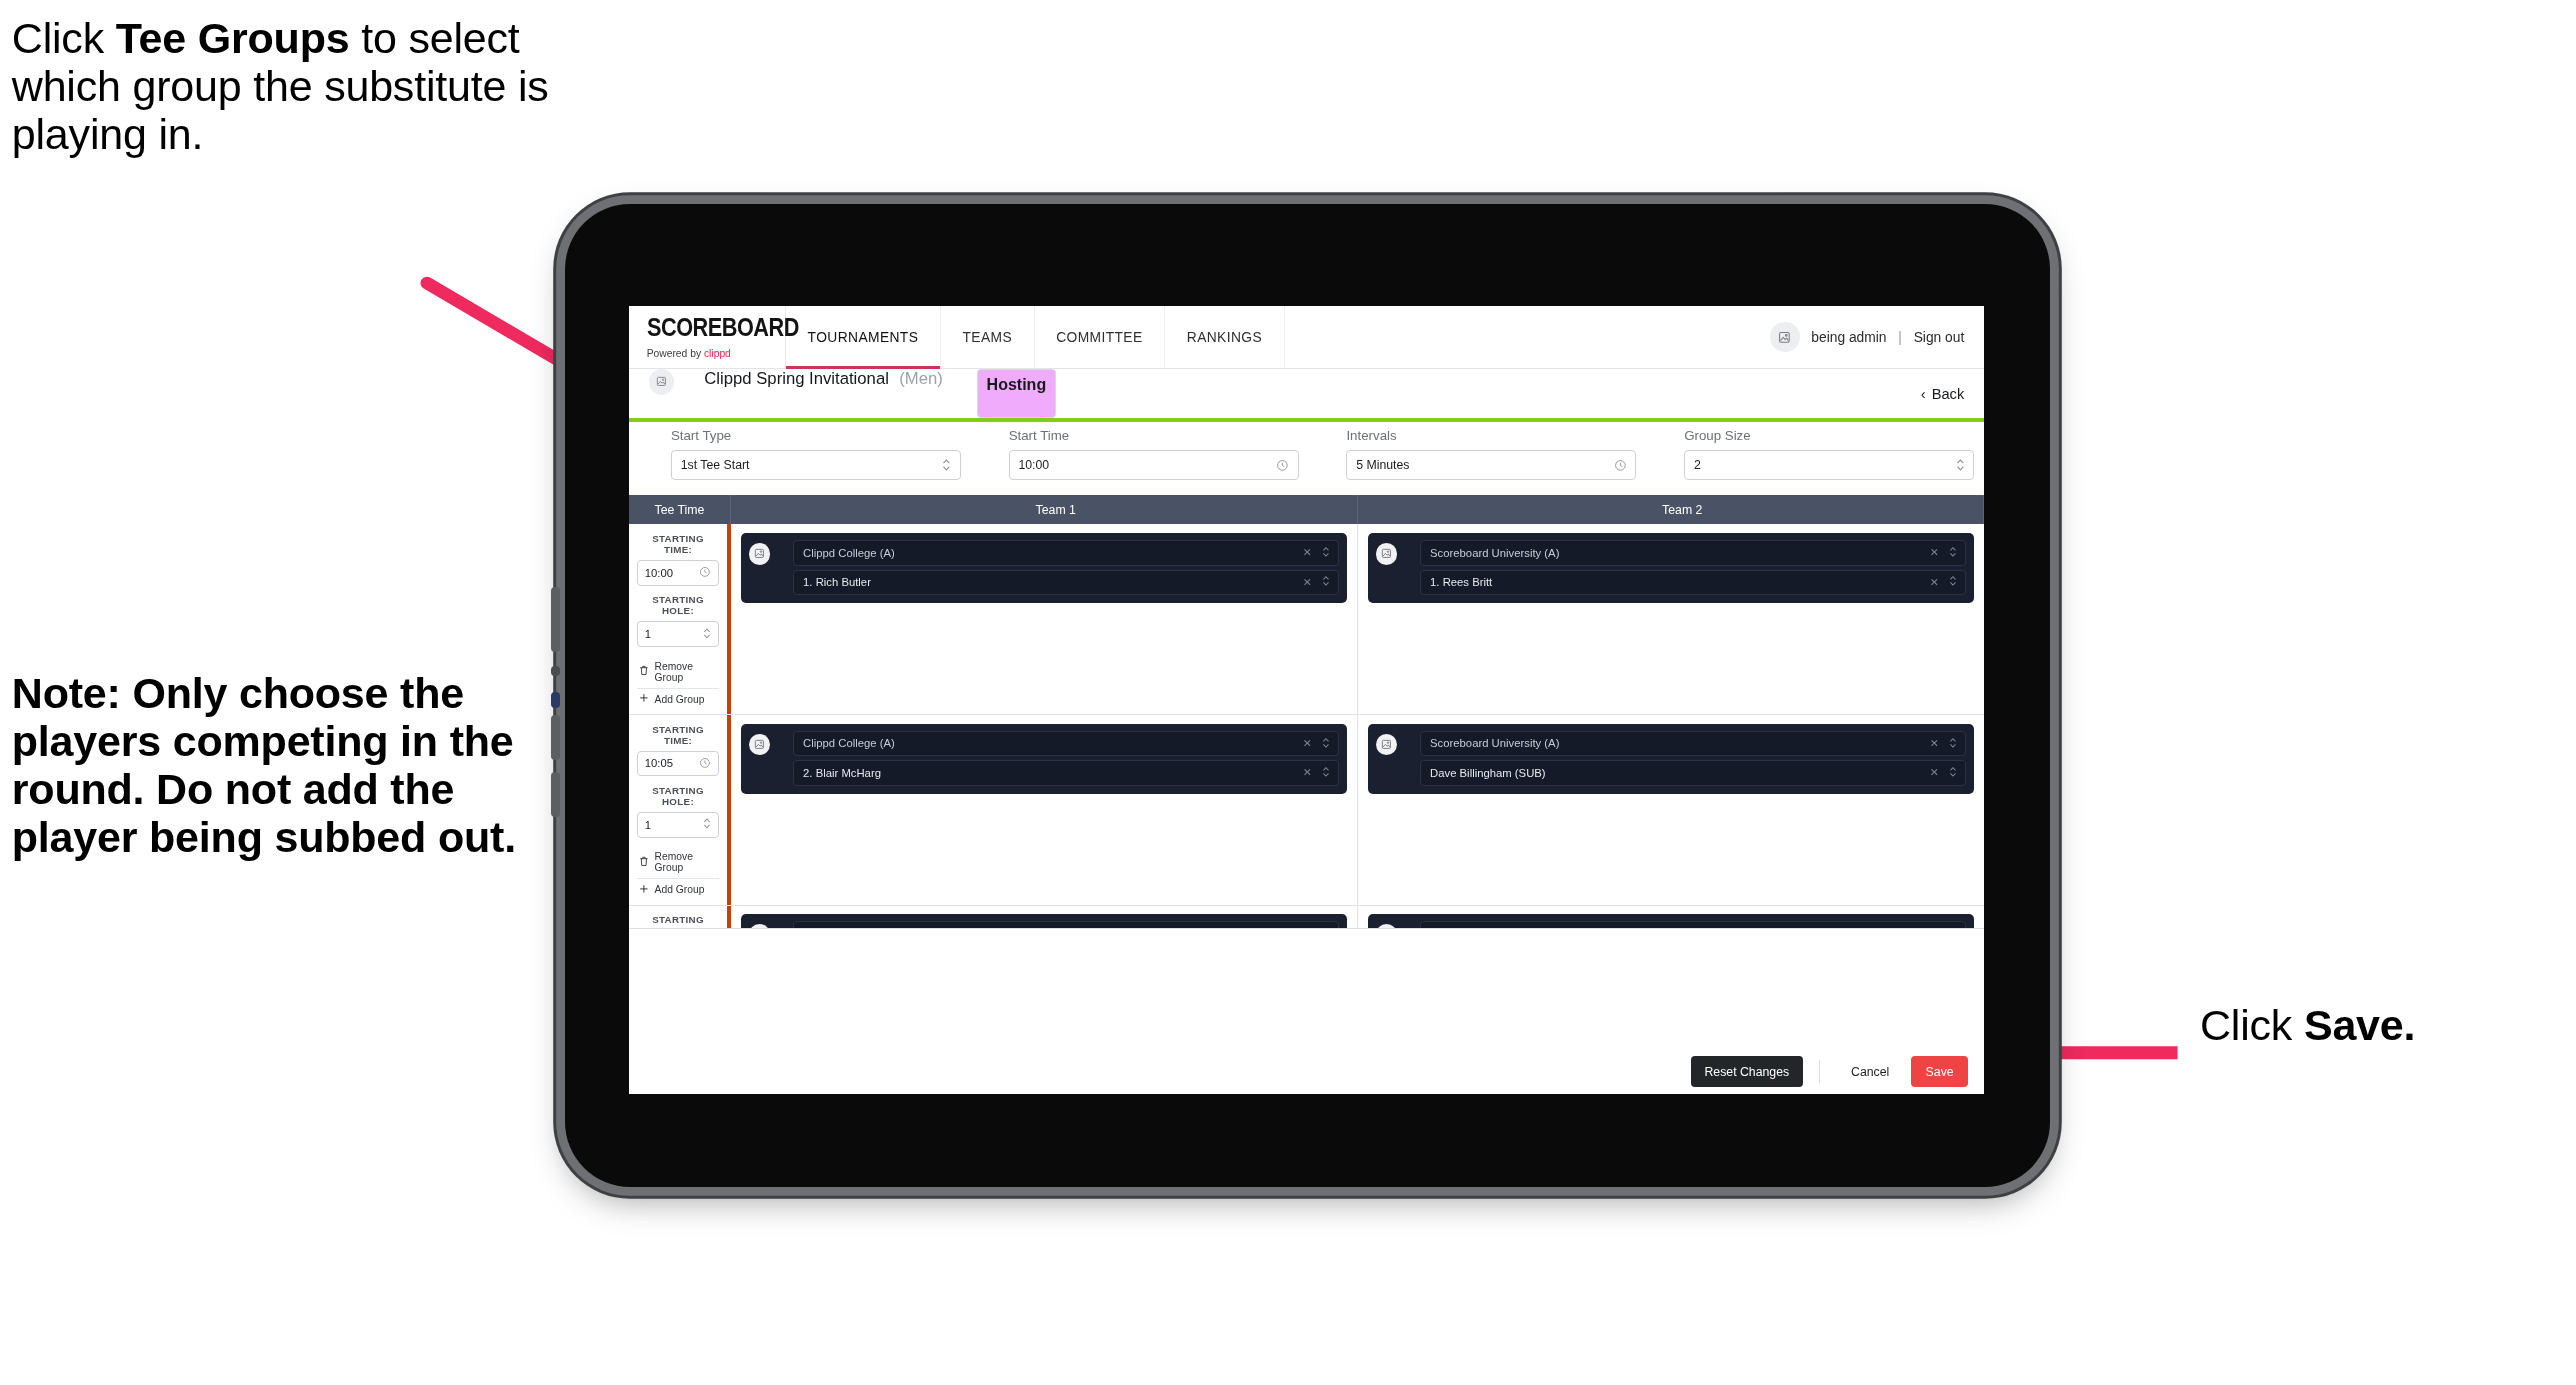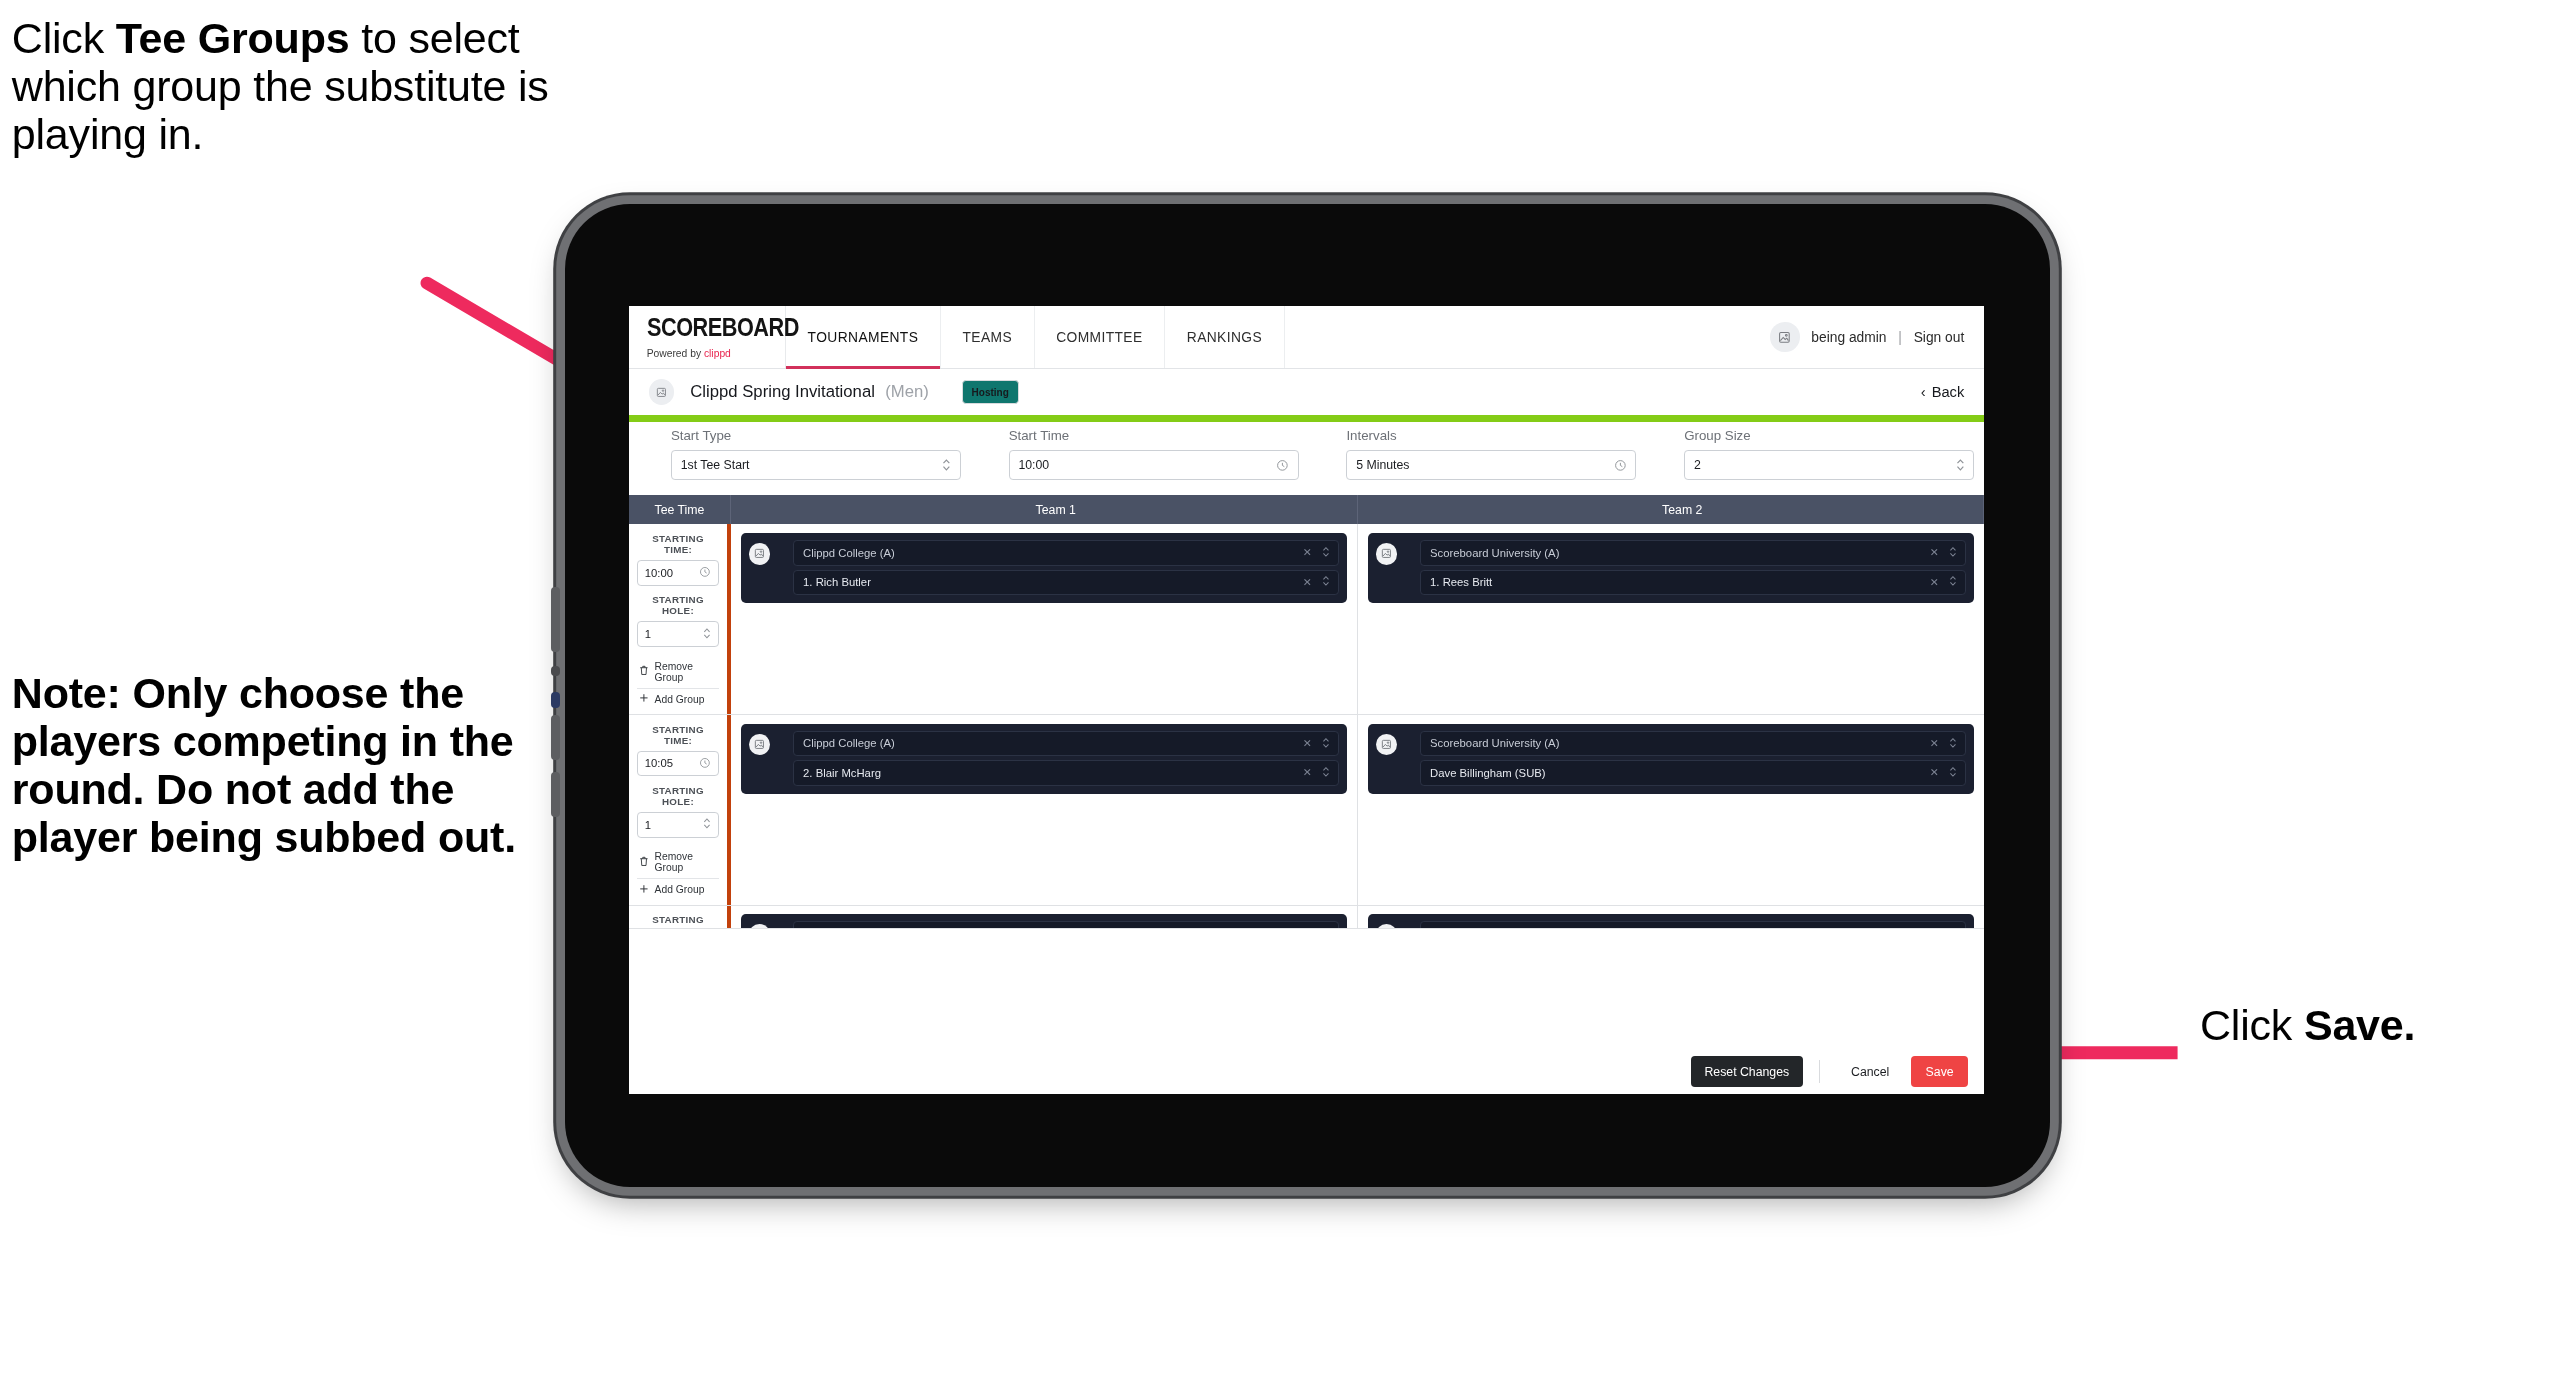--- a/index.html
+++ b/index.html
@@ -91,30 +91,30 @@
     width: 29.5px; height: 29.5px; border-radius: 50%;
     background: #eceef1; display: flex; align-items: center; justify-content: center;
     color: #7a7d82; font-size: 12.8px;
   }
   .navdiv { color: #9a9da1; }
   #signout { cursor: pointer; }
 
   
   #subhead {
     height: 53px; flex: 0 0 53px;
-    border-bottom: 7px solid #84cc16;
-    display: flex; align-items: center; padding: 0 19.7px; gap: 16px;
+    border-bottom: 4px solid #84cc16;
+    display: flex; padding: 0 19.7px; gap: 30px;
   }
   #subhead .avatar { width: 25.6px; height: 25.6px; font-size: 10.8px; }
   #tour-name { font-size: 16.7px; color: #16181d; }
   #tour-gender { font-size: 16.7px; color: #9ea2a8; margin-left: 5.9px; }
   #hosting-badge {
-    font-size: 10px; font-weight: 700; color: #17191d;
+    font-size: 16px; font-weight: 700; color: #17191d;
     border: 1px solid #d8dadd; border-radius: 3.9px;
-    padding: 5.9px 8.8px; background: #0f766e; margin-left: 17px;
+    padding: 5.9px 8.8px; background: #f0abfc; margin-left: 4px;
   }
   #subhead-spacer { flex: 1 1 auto; }
   #back-btn { font-size: 14.7px; color: #16181d; cursor: pointer; display: flex; align-items: center; gap: 5.9px; }
 
   
   #formrow { flex: 0 0 65px; display: flex; padding: 5.9px 2px 0 2px; }
   .field { flex: 1 1 0; padding: 0 7.9px; margin-left: 32px; }
   .field-label { font-size: 13.3px; color: #6d7177; margin-bottom: 6.9px; }
   .field-ctrl {
     height: 30.5px; border: 1px solid #ccd0d5; border-radius: 3.9px;

